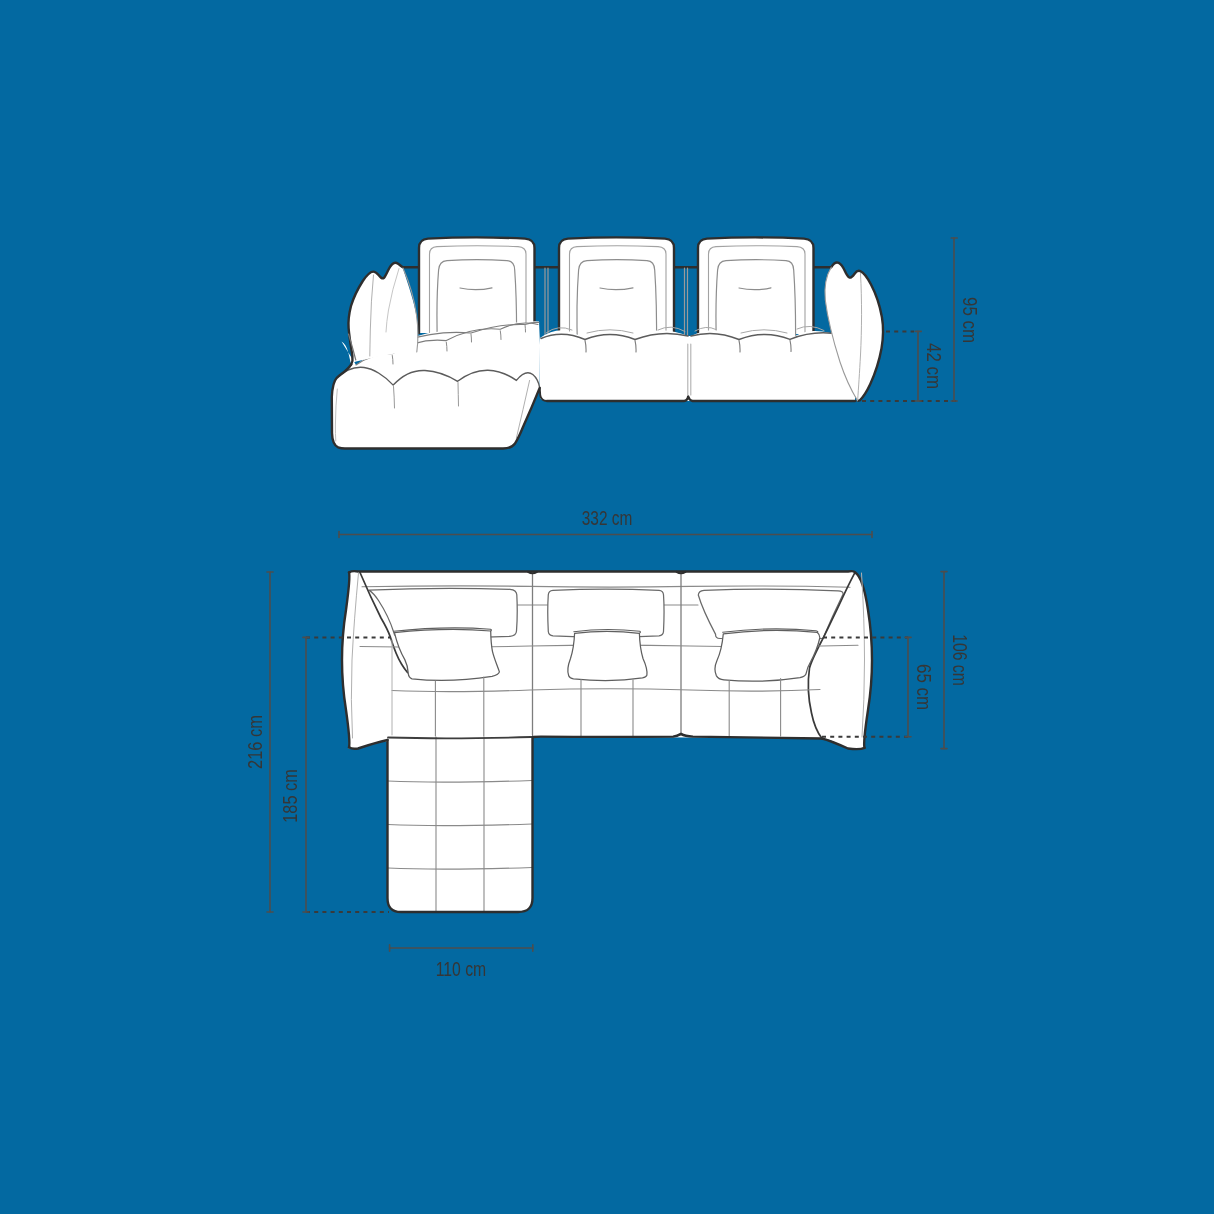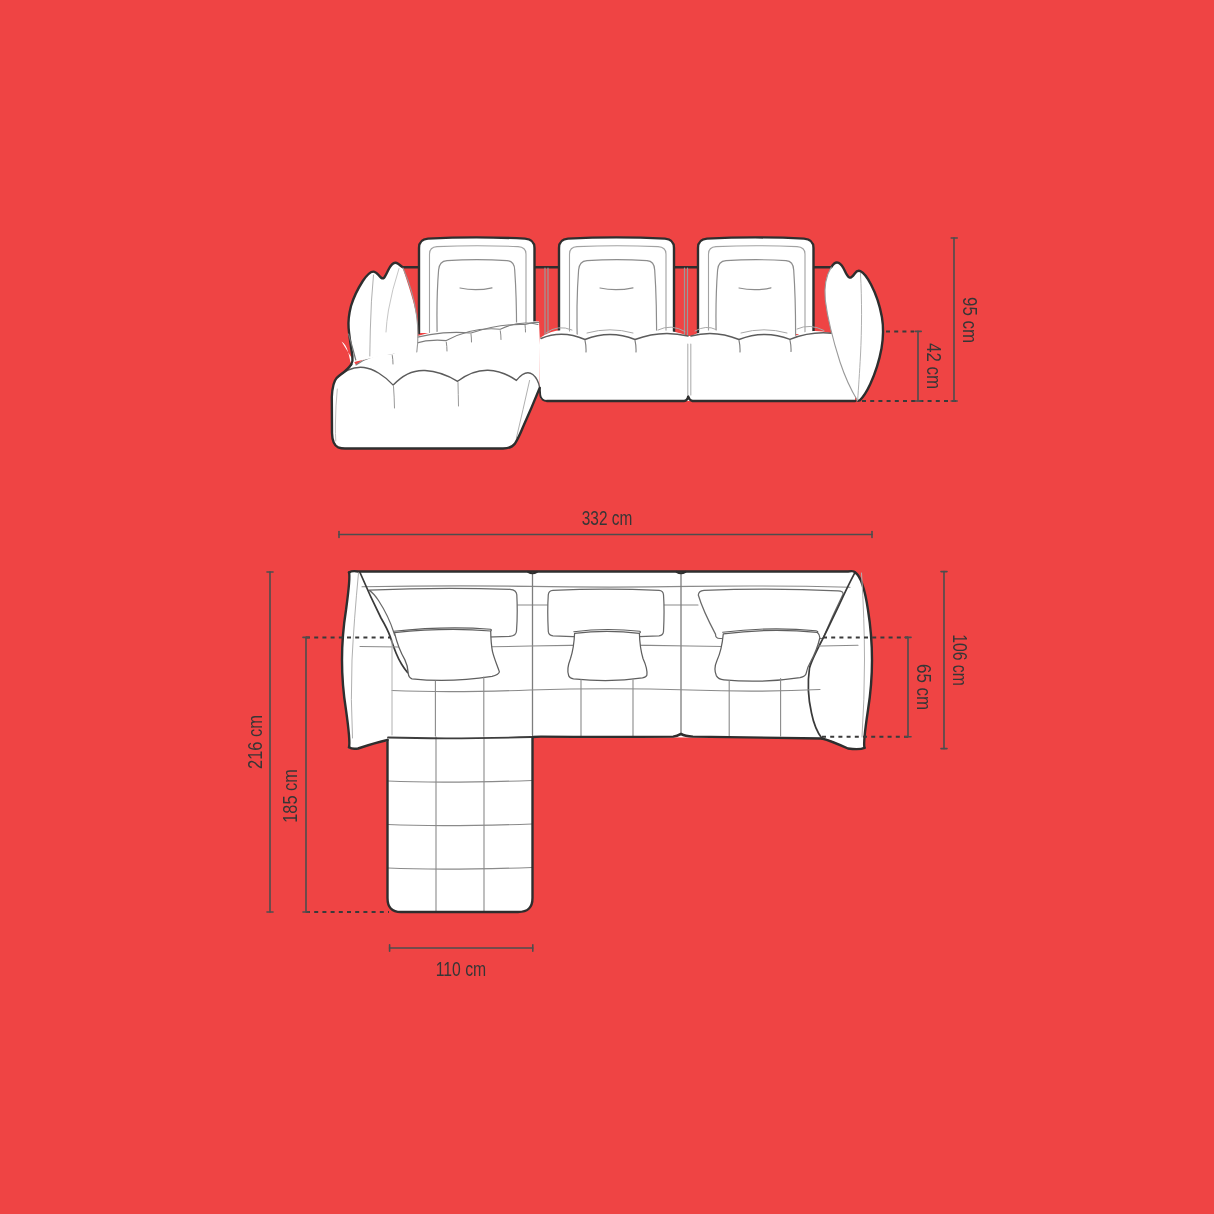--- a/index.html
+++ b/index.html
@@ -1,16 +1,16 @@
 <!DOCTYPE html>
 <html><head>
 <meta charset="utf-8">
 <style>
   html,body{margin:0;padding:0;background:#ffffff;}
-  .wrap{width:1214px;height:1214px;background:#ef4444;position:relative;}
+  .wrap{width:1214px;height:1214px;background:#0369a1;position:relative;}
   svg{display:block;}
   text{font-family:"Liberation Sans",sans-serif;fill:#363636;}
 </style>
 </head>
 <body>
 <div class="wrap">
 <svg width="1214" height="1214" viewBox="0 0 1214 1214" fill="none" stroke-linecap="round" stroke-linejoin="round">
 
 <path d="M402,267.3 L830,267.3" stroke="#2e2e2e" stroke-width="2.4"></path>
 

